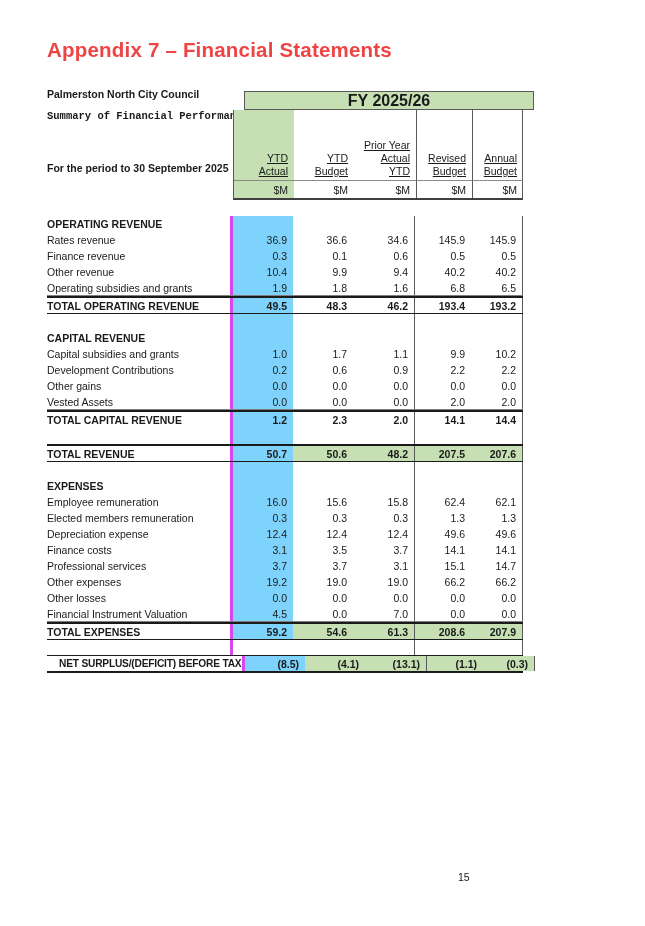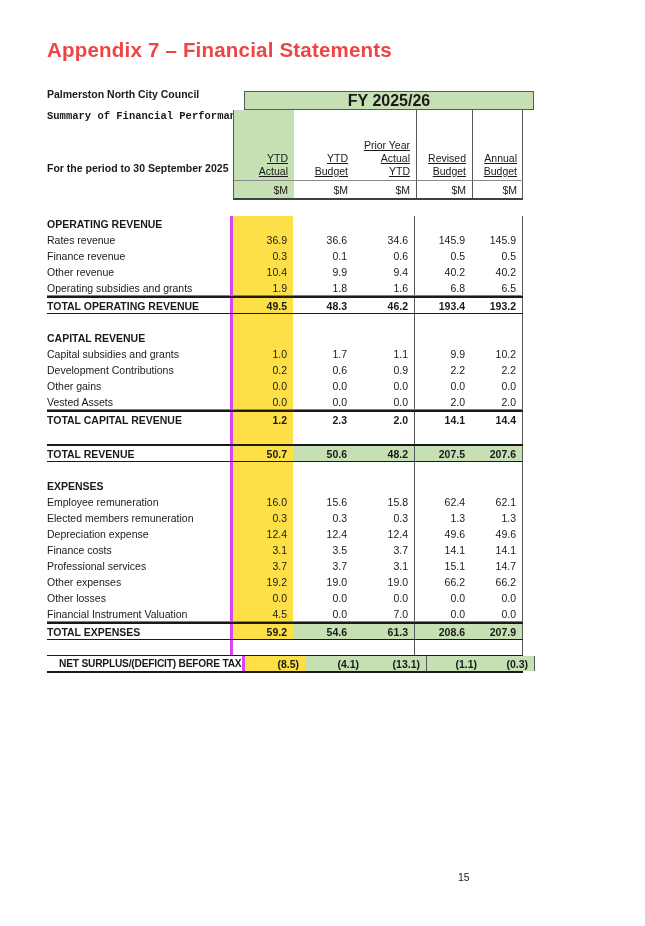--- a/index.html
+++ b/index.html
@@ -53,21 +53,21 @@
     grid-template-columns:186px 60px 60px 62px 56px 52px;
     align-items:center;
     font-size:10.5px;
     height:16px;
   }
   .trow .c{height:100%;display:flex;align-items:center;}
   .trow .label{border-right:3px solid #d946ef;white-space:nowrap;overflow:visible;}
   .trow .v{justify-content:flex-end;padding-right:6px;}
   .trow .c3{border-right:1px solid #595959;}
   .trow .c5{border-right:1px solid #595959;}
-  .trow:not(.r-sp-white) .c1{background:#fde047;}
+  .trow:not(.r-sp-white) .c1{background:#7dd3fc;}
   .r-section,.r-subtotal,.r-subtotal-open,.r-total,.r-total-final{font-weight:bold;}
   .r-subtotal,.r-subtotal-open,.r-total,.r-total-final{height:18px;}
   .r-item-end{border-bottom:1px solid #7f7f7f;}
   .r-subtotal{border-top:2px solid #1a1a1a;border-bottom:1px solid #1a1a1a;}
   .r-subtotal-open{border-top:2px solid #1a1a1a;}
   .r-total{border-top:2px solid #1a1a1a;border-bottom:1px solid #1a1a1a;}
   .r-total-final{border-top:1px solid #1a1a1a;border-bottom:2px solid #1a1a1a;padding-left:12px;}
   .r-total .v,.r-total-final .v{background:#c6e0b4;}
   .r-sp-white{height:15px;}
   .r-total-final .label{font-size:10.2px;letter-spacing:-.2px;}

